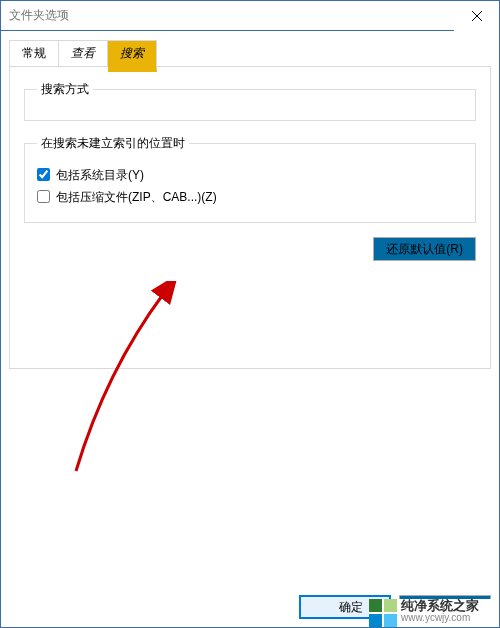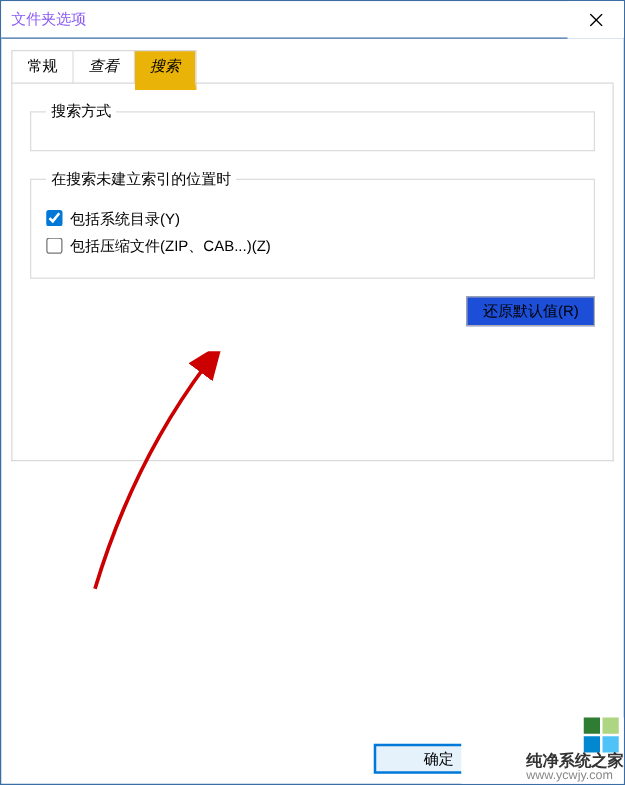--- a/index.html
+++ b/index.html
@@ -24,21 +24,21 @@
     height: 30px;
     background: #fff;
     border-bottom: 1px solid #3a6ea5;
     display: flex;
     align-items: center;
     padding: 0 8px;
     position: relative;
   }
   .titlebar .title {
     font-size: 12px;
-    color: #8b5cf6;
+    color: #737373;
   }
   .close-btn {
     position: absolute;
     right: 0; top: 0;
     width: 45px; height: 30px;
     background: #fff;
     display: flex;
     align-items: center;
     justify-content: center;
     color: #000;
@@ -122,21 +122,21 @@
   }
   .restore-row {
     display: flex;
     justify-content: flex-end;
     margin-top: 14px;
   }
   .btn {
     min-width: 92px;
     height: 24px;
     border: 1px solid #adadad;
-    background: #1d4ed8;
+    background: #0369a1;
     font-size: 12px;
     font-family: inherit;
     padding: 0 12px;
     cursor: default;
   }
   .btn.primary {
     border: 2px solid #0078d7;
     background: #e5f1fb;
     padding-left: 24px;
   }
@@ -157,23 +157,22 @@
     z-index: 5;
   }
   .watermark {
     position: absolute;
     bottom: 0; right: 0;
     width: 130px;
     pointer-events: none;
   }
   .wm-logo {
     display: flex;
-    align-items: flex-end;
-    background: #fff;
-    flex-direction: column;
+    align-items: flex-start;
+    background: #fff;
   }
   .wm-squares {
     width: 28px; height: 28px;
     display: grid;
     grid-template-columns: 1fr 1fr;
     grid-template-rows: 1fr 1fr;
     gap: 2px;
     margin-right: 4px;
   }
   .wm-squares div { width: 100%; height: 100%; }

